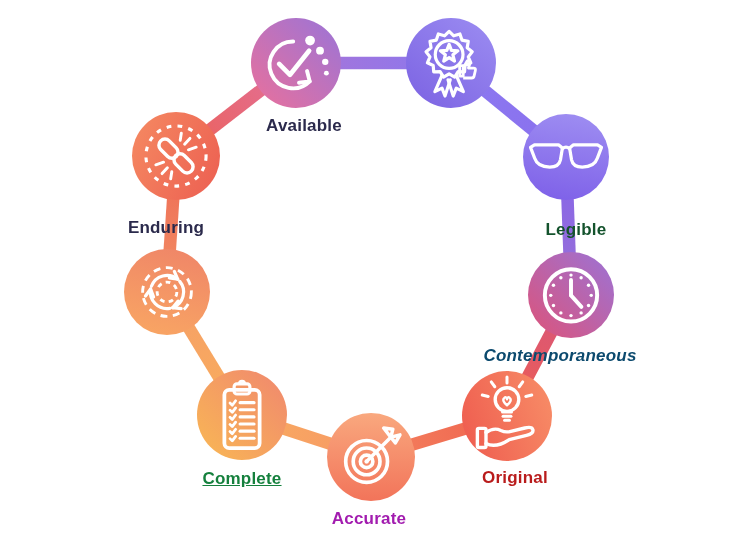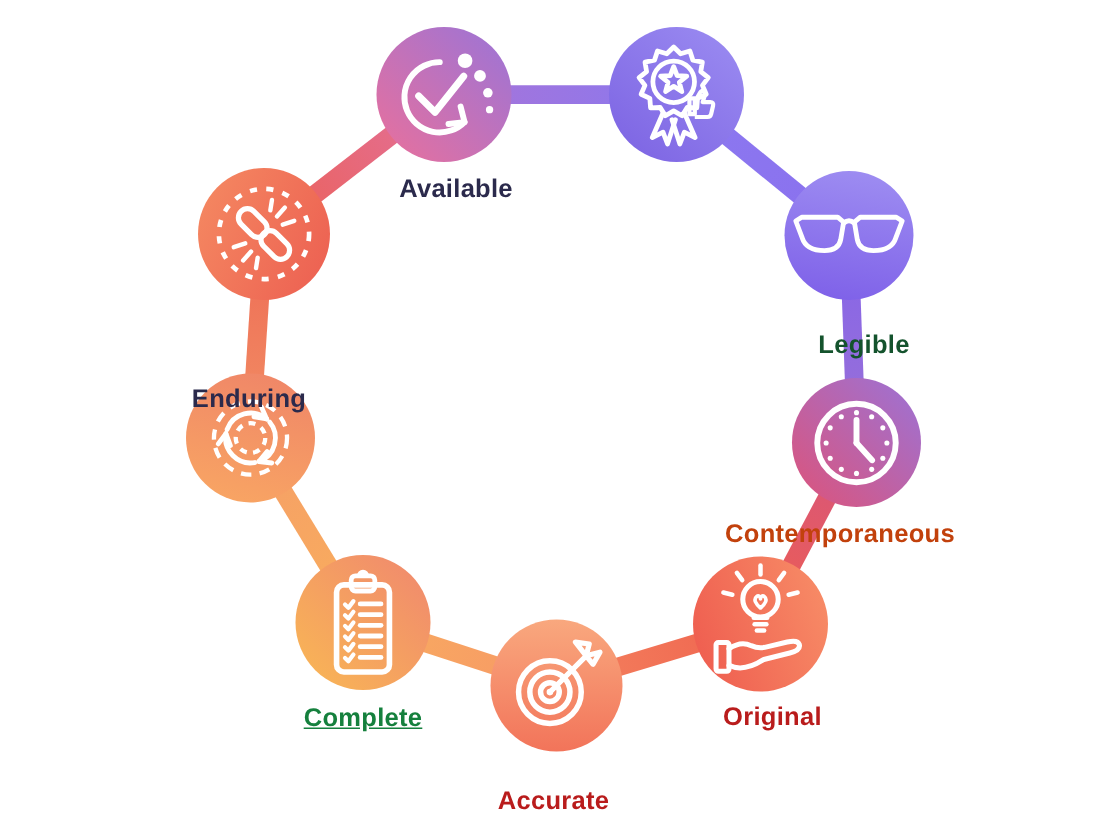--- a/index.html
+++ b/index.html
@@ -247,19 +247,19 @@
           <path d="M19.3 30.4 L16.4 33.6"></path>
             <path d="M17.2 27.4 L13 28.8"></path>
             <path d="M21.7 32.6 L21.1 36.4"></path>
         </g>
       </g>
     </svg>
   </div>
 
   <div class="node-label l0" style="color: rgb(43, 42, 76);">Available</div>
   <div class="node-label l2" style="color: #14532d;">Legible</div>
-  <div class="node-label l3" style="color: #c2410c;">Contemporaneous</div>
+  <div class="node-label l3" style="color: #0c4a6e; font-style: italic;">Contemporaneous</div>
   <div class="node-label l4" style="color: #b91c1c;">Original</div>
-  <div class="node-label l5" style="color: #b91c1c; margin-top: 15px;">Accurate</div>
+  <div class="node-label l5" style="color: #a21caf;">Accurate</div>
   <div class="node-label l6" style="color: #15803d; text-decoration: underline;">Complete</div>
-  <div class="node-label l8" style="color: rgb(43, 42, 76); margin-top: 38px;">Enduring</div>
+  <div class="node-label l8" style="color: rgb(43, 42, 76);">Enduring</div>
 
 </div>
 
 </body></html>

